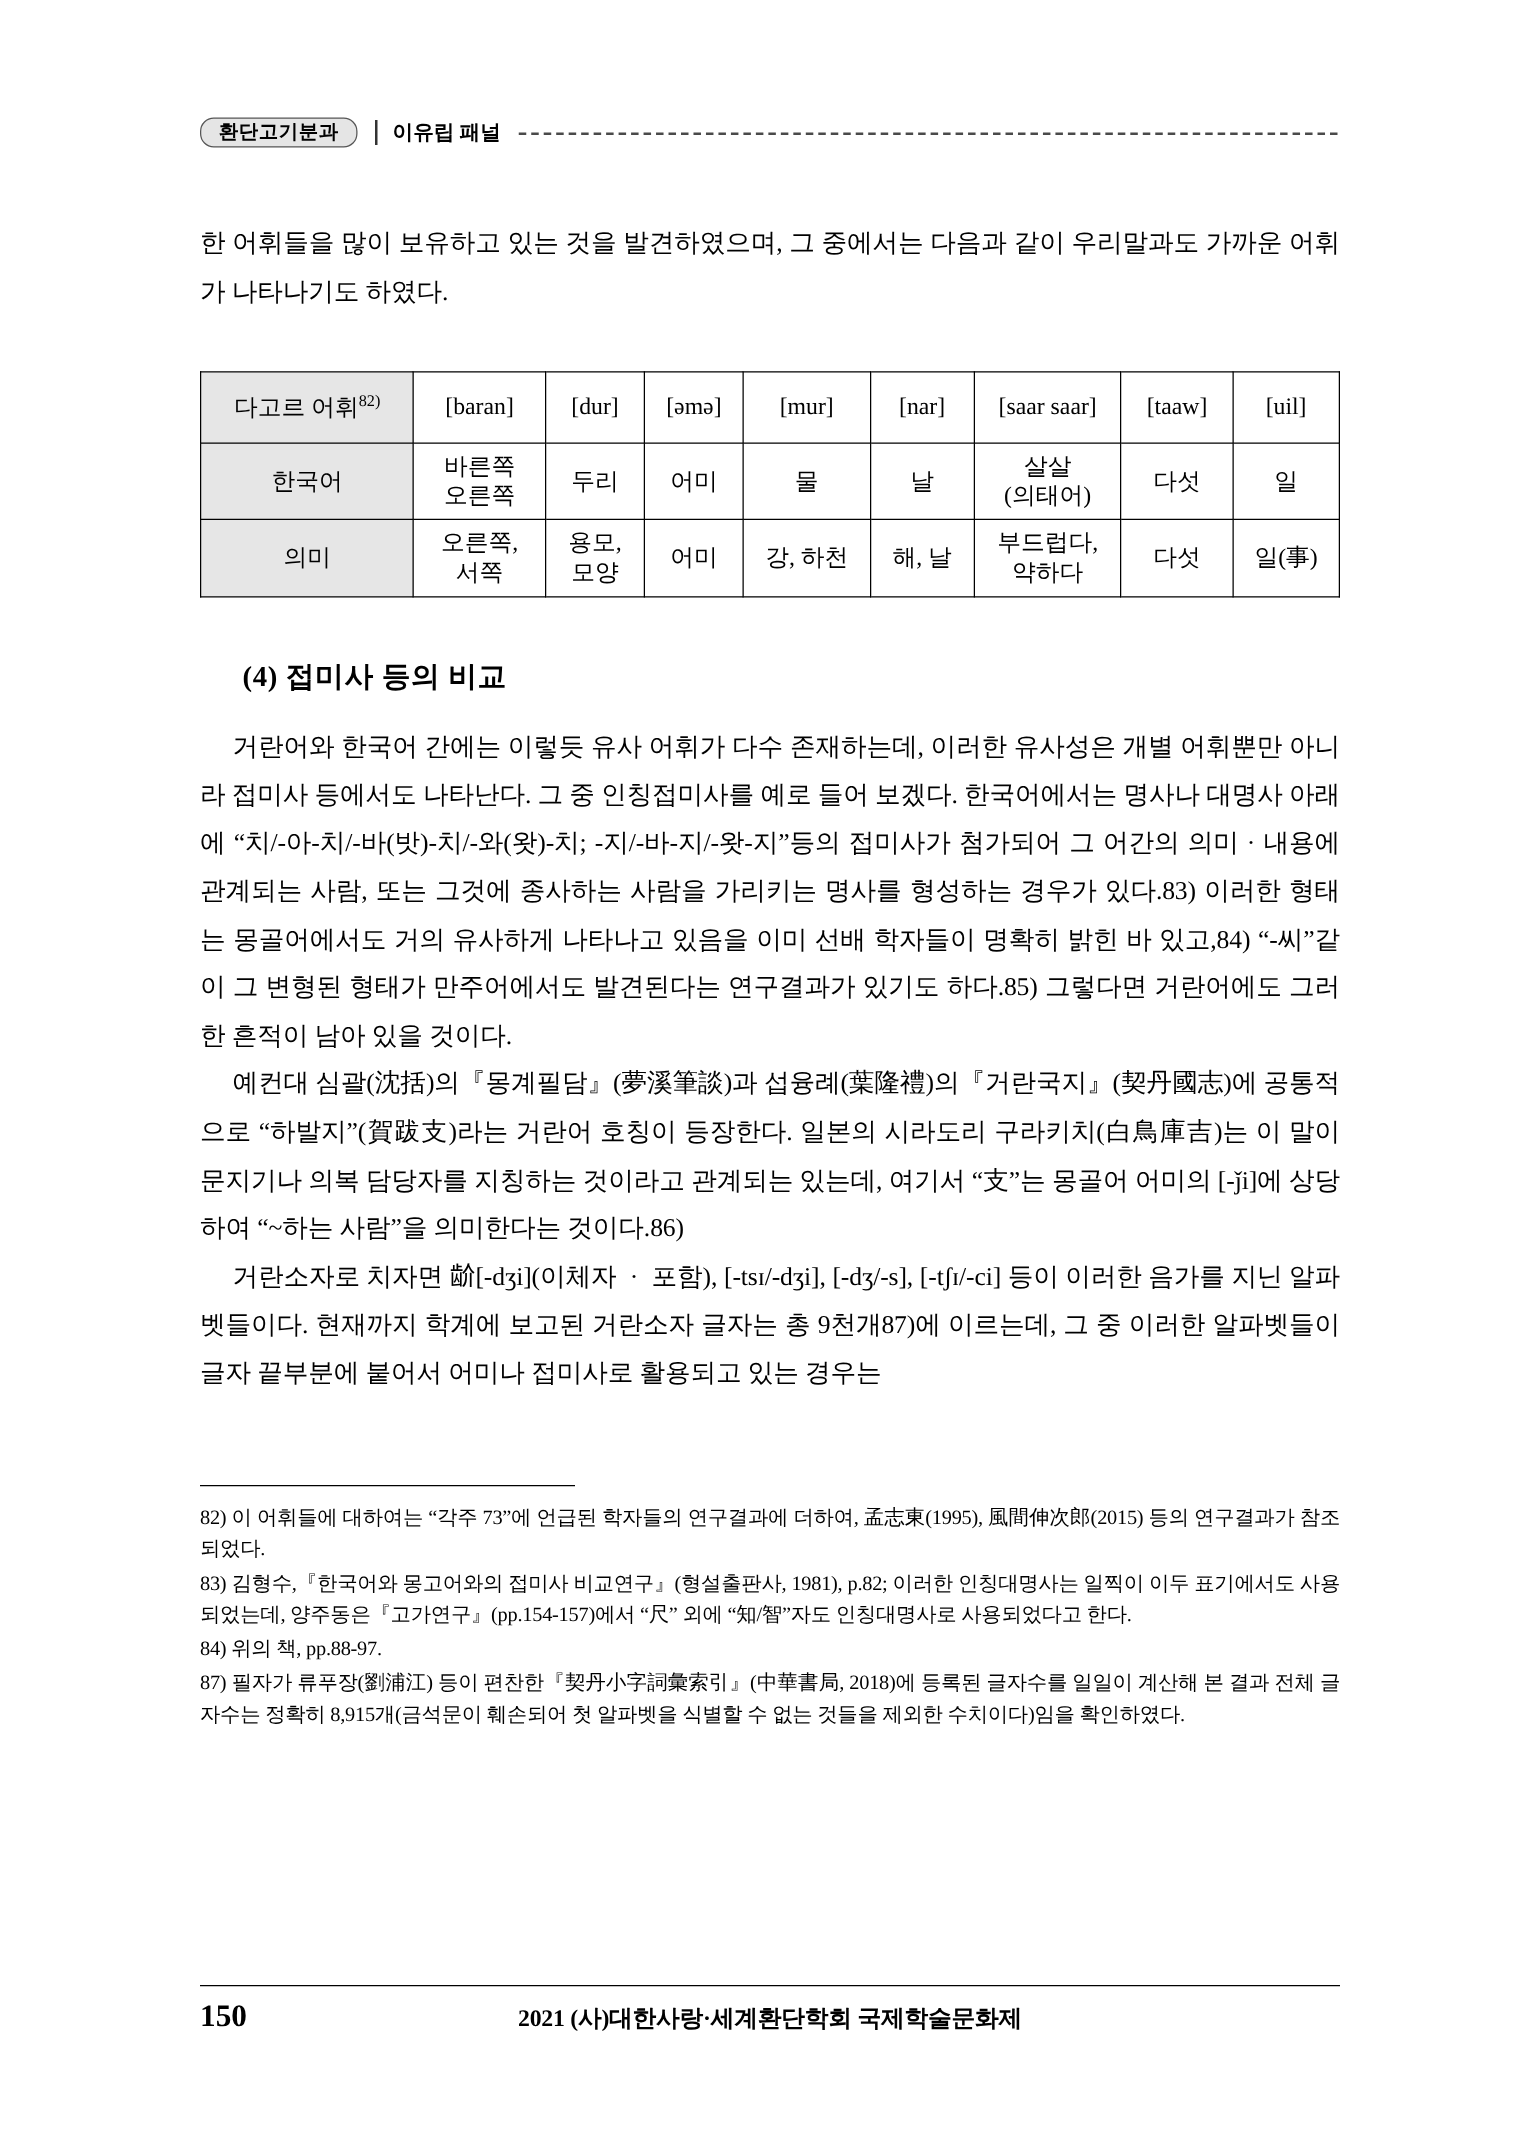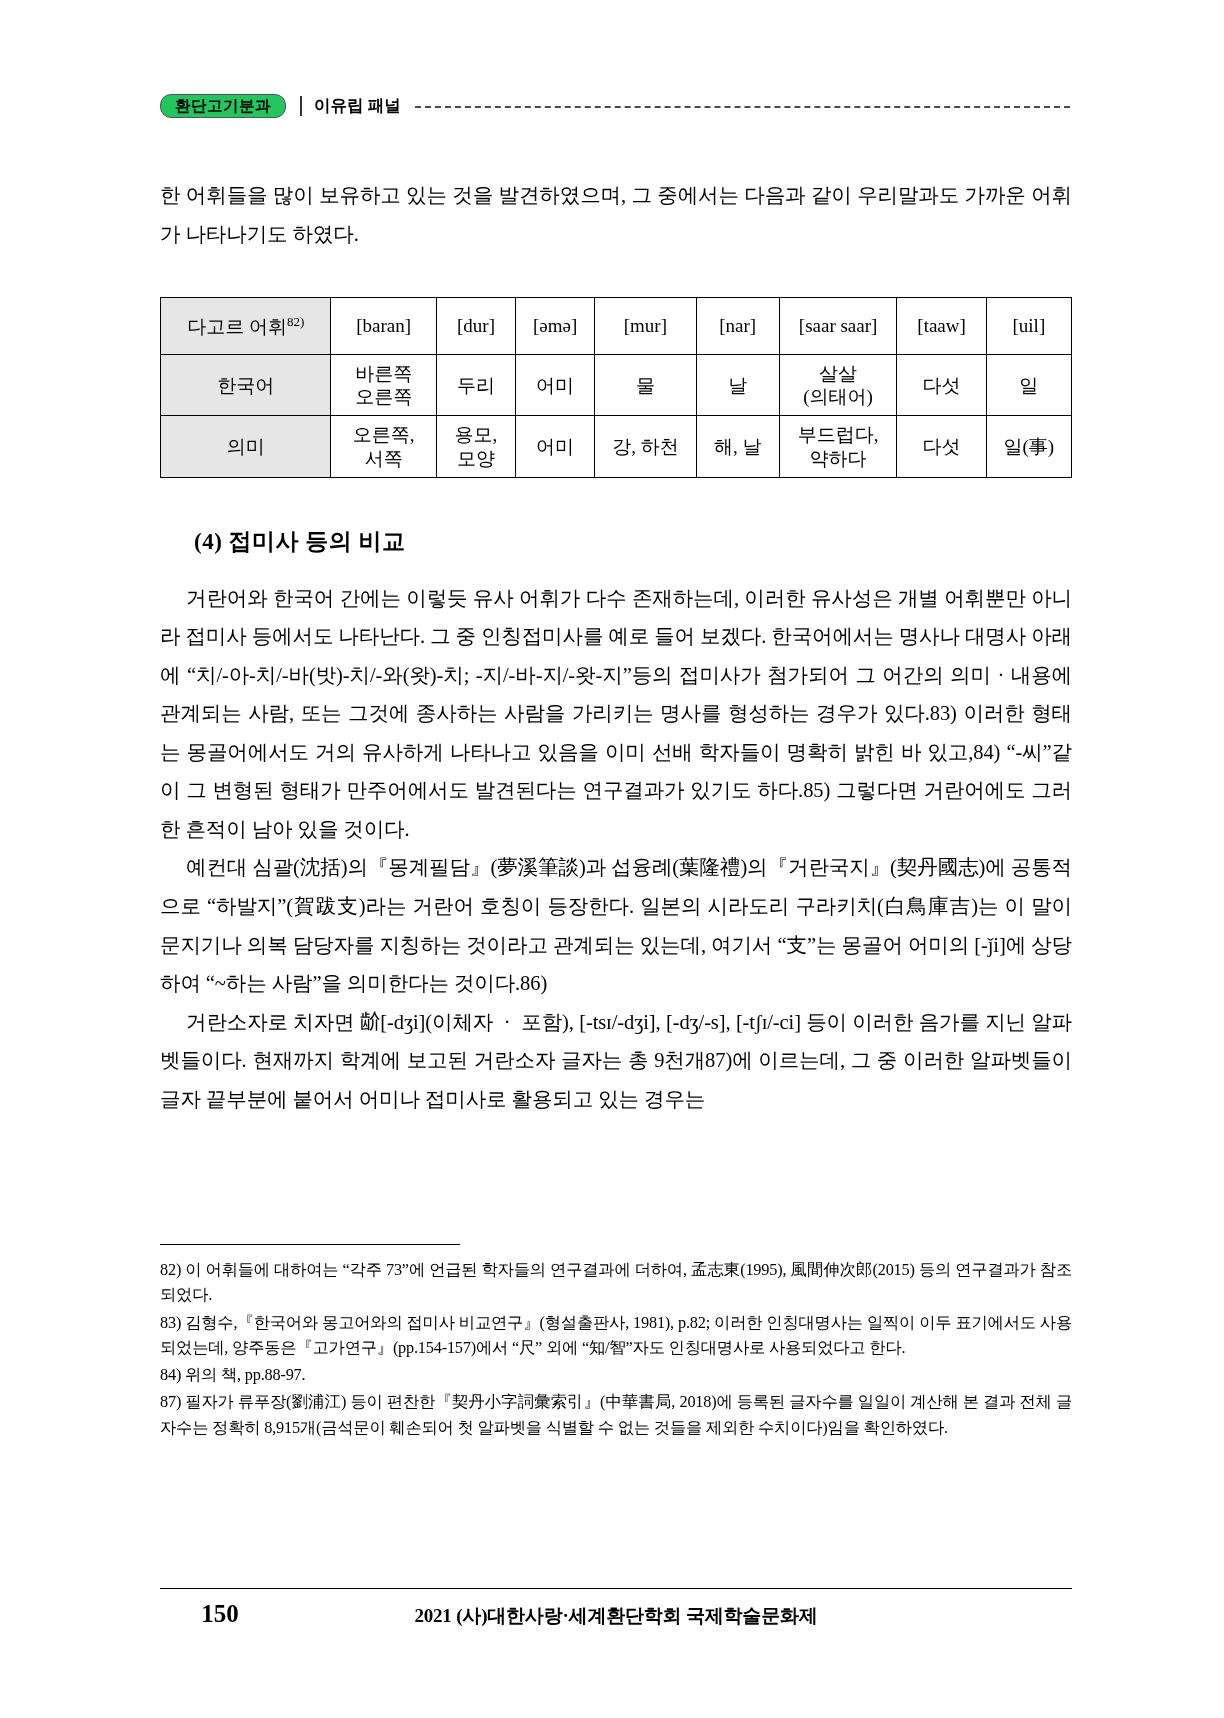--- a/index.html
+++ b/index.html
@@ -34,21 +34,21 @@
     display: flex;
     align-items: center;
   }
   .header-badge {
     border: 1px solid #555;
     border-radius: 11px;
     padding: 3px 14px 4px 14px;
     font-size: 15.5px;
     font-weight: bold;
     letter-spacing: 0.5px;
-    background: #22c55e;
+    background: #e5e5e5;
     line-height: 1;
     white-space: nowrap;
   }
   .header-sep {
     width: 2px;
     height: 20px;
     background: #333;
     margin: 0 12px 0 14px;
   }
   .header-title {
@@ -114,21 +114,21 @@
     font-size: 23px;
     font-weight: bold;
     margin: 48px 0 0 34px;
     letter-spacing: 0.5px;
   }
 
   
   .foot {
     position: absolute;
     left: 160px;
-    top: 1244px;
+    top: 1188px;
     width: 912px;
   }
   .foot-rule {
     width: 300px;
     border-top: 1px solid #000;
     margin-bottom: 12px;
   }
   .foot p {
     margin: 0 0 2px 0;
     font-size: 16.3px;
@@ -150,21 +150,20 @@
     left: 160px;
     top: 1600px;
     width: 912px;
     display: flex;
     align-items: baseline;
   }
   .page-num {
     font-size: 25px;
     font-weight: bold;
     width: 120px;
-    text-align: center;
   }
   .footer-title {
     font-size: 19px;
     font-weight: bold;
     flex: 1;
     text-align: center;
     margin-right: 120px;
     letter-spacing: -0.2px;
   }
 </style>

